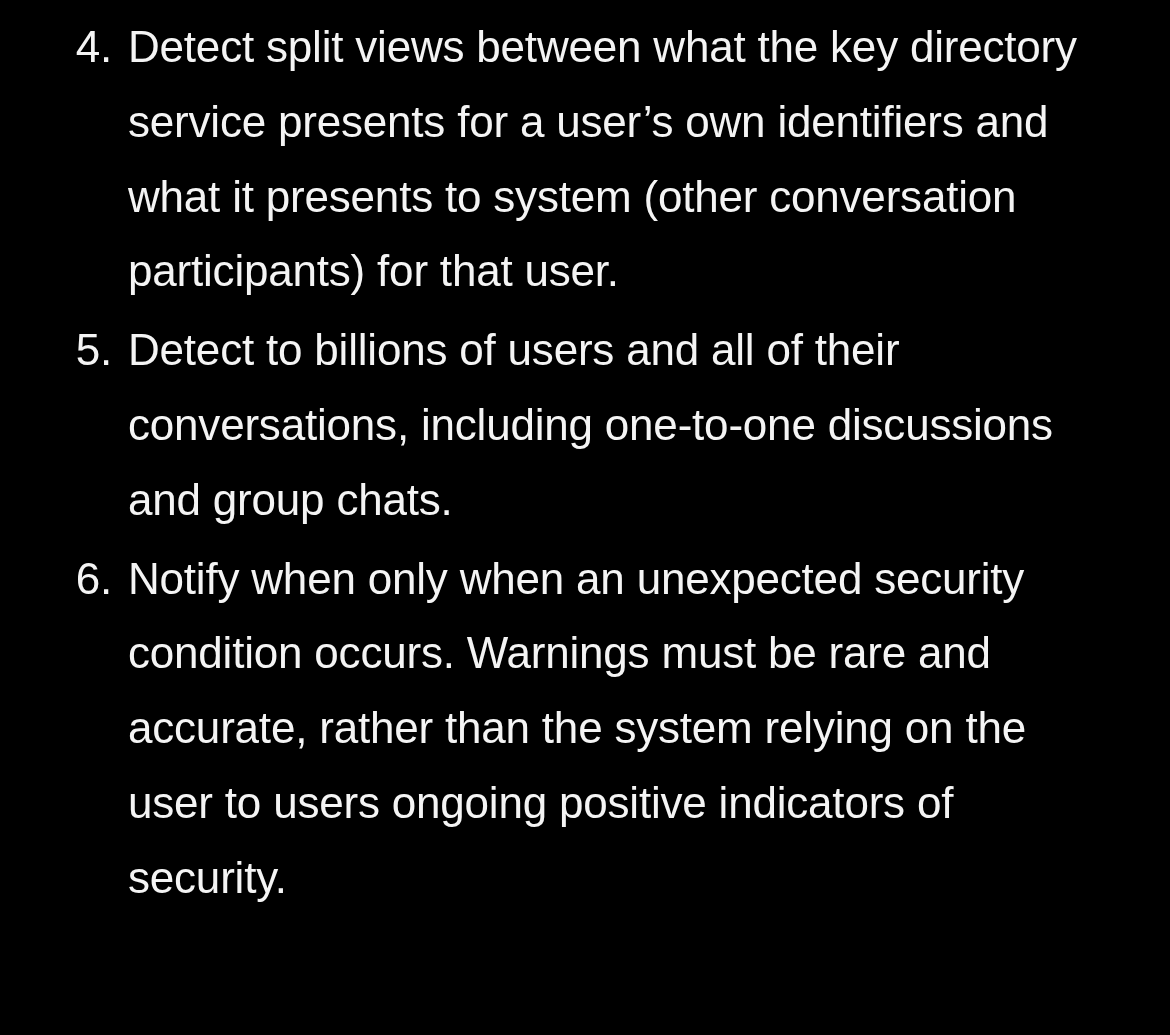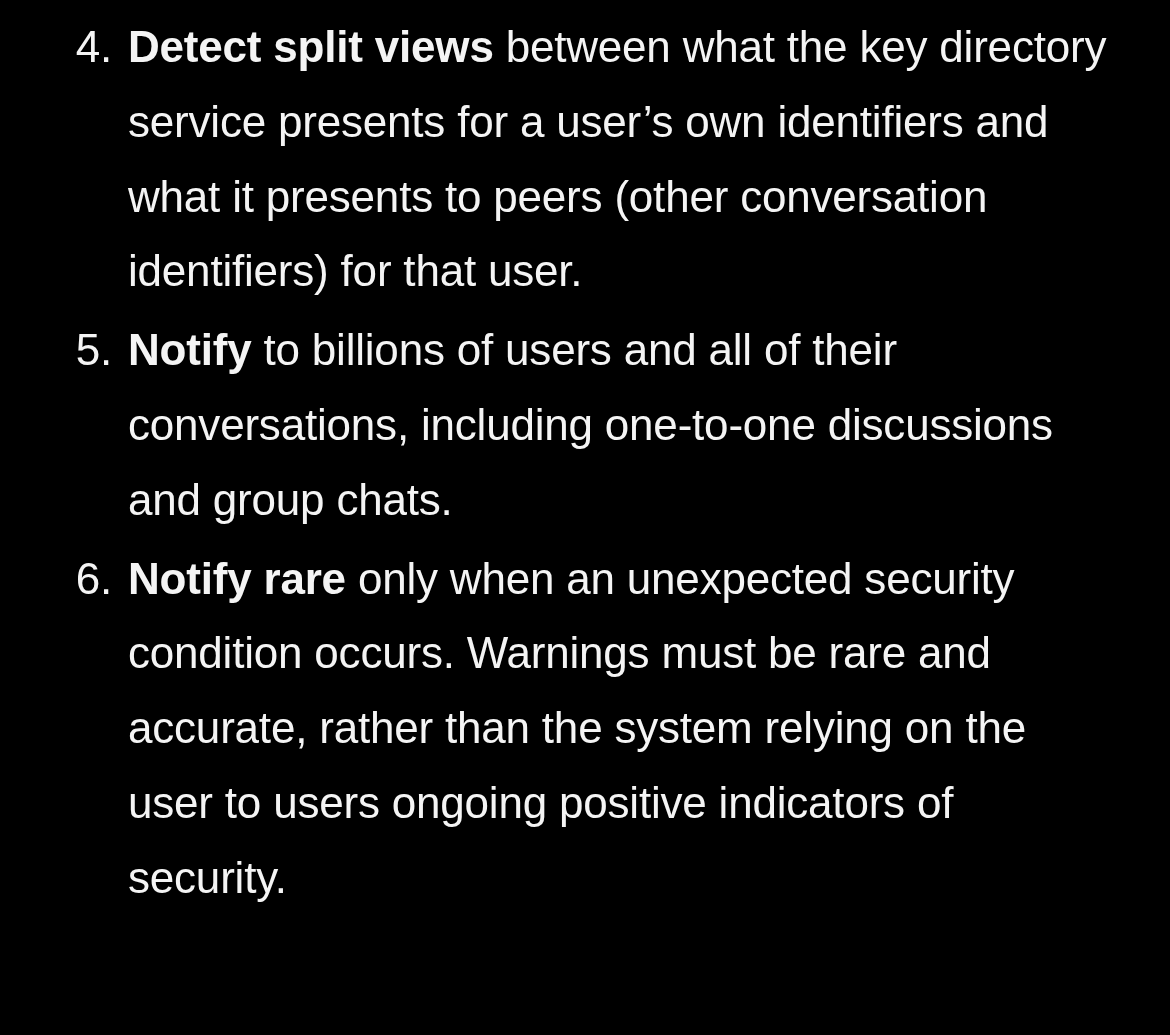--- a/index.html
+++ b/index.html
@@ -46,34 +46,34 @@
     text-align: right;
     font-size: 44px;
     line-height: 1.70;
     color: #f4f4f4;
     font-weight: 400;
   }
   .item-text {
     display: block;
   }
   .lead {
-    font-weight: 700;
+    font-weight: 400;
   }
 </style>
 </head>
 <body style="background: rgb(0, 0, 0);">
 
 <div class="page">
   <ol class="list">
     <li>
       <span class="marker">4.</span>
-      <span class="item-text"><span class="lead">Detect split views</span><span> between what the key directory service presents for a user’s own identifiers and what it presents to peers (other conversation identifiers) for that user.</span></span>
+      <span class="item-text"><span class="lead">Detect split views</span><span> between what the key directory service presents for a user’s own identifiers and what it presents to system (other conversation participants) for that user.</span></span>
     </li>
     <li>
       <span class="marker">5.</span>
-      <span class="item-text"><span class="lead">Notify</span><span> to billions of users and all of their conversations, including one-to-one discussions and group chats.</span></span>
+      <span class="item-text"><span class="lead">Detect</span><span> to billions of users and all of their conversations, including one-to-one discussions and group chats.</span></span>
     </li>
     <li>
       <span class="marker">6.</span>
-      <span class="item-text"><span class="lead">Notify rare</span><span> only when an unexpected security condition occurs. Warnings must be rare and accurate, rather than the system relying on the user to users ongoing positive indicators of security.</span></span>
+      <span class="item-text"><span class="lead">Notify when</span><span> only when an unexpected security condition occurs. Warnings must be rare and accurate, rather than the system relying on the user to users ongoing positive indicators of security.</span></span>
     </li>
   </ol>
 </div>
 
 </body></html>

